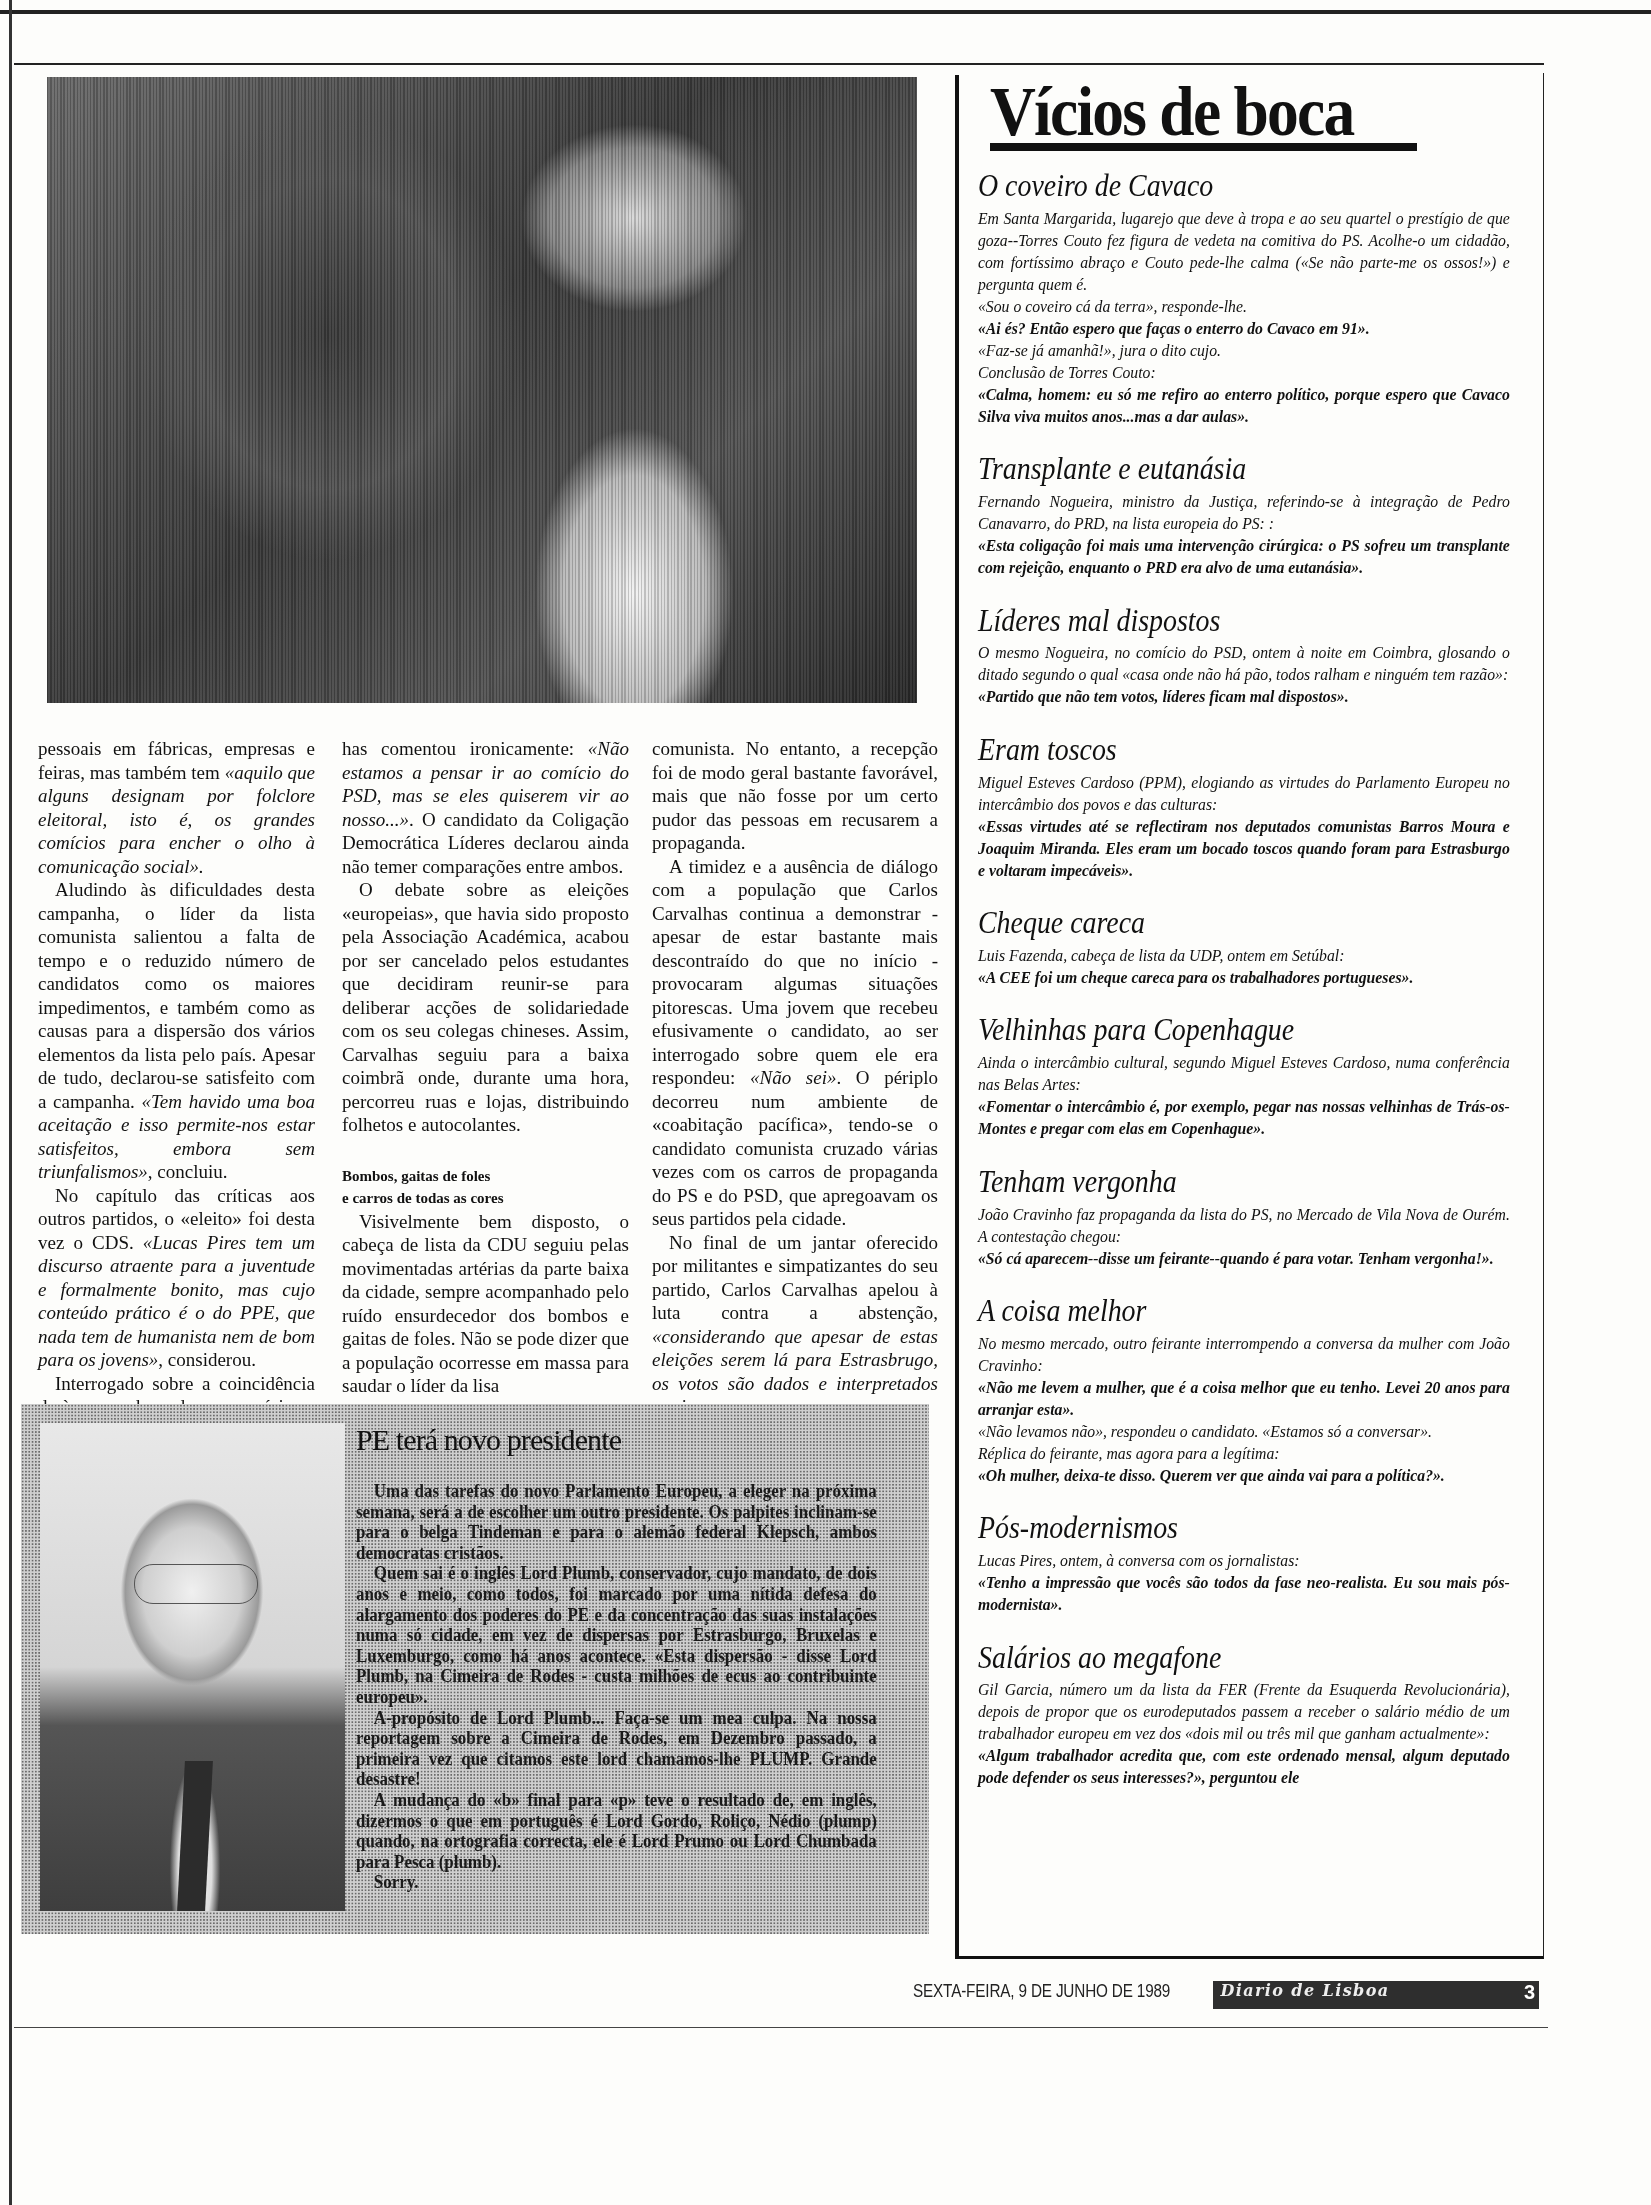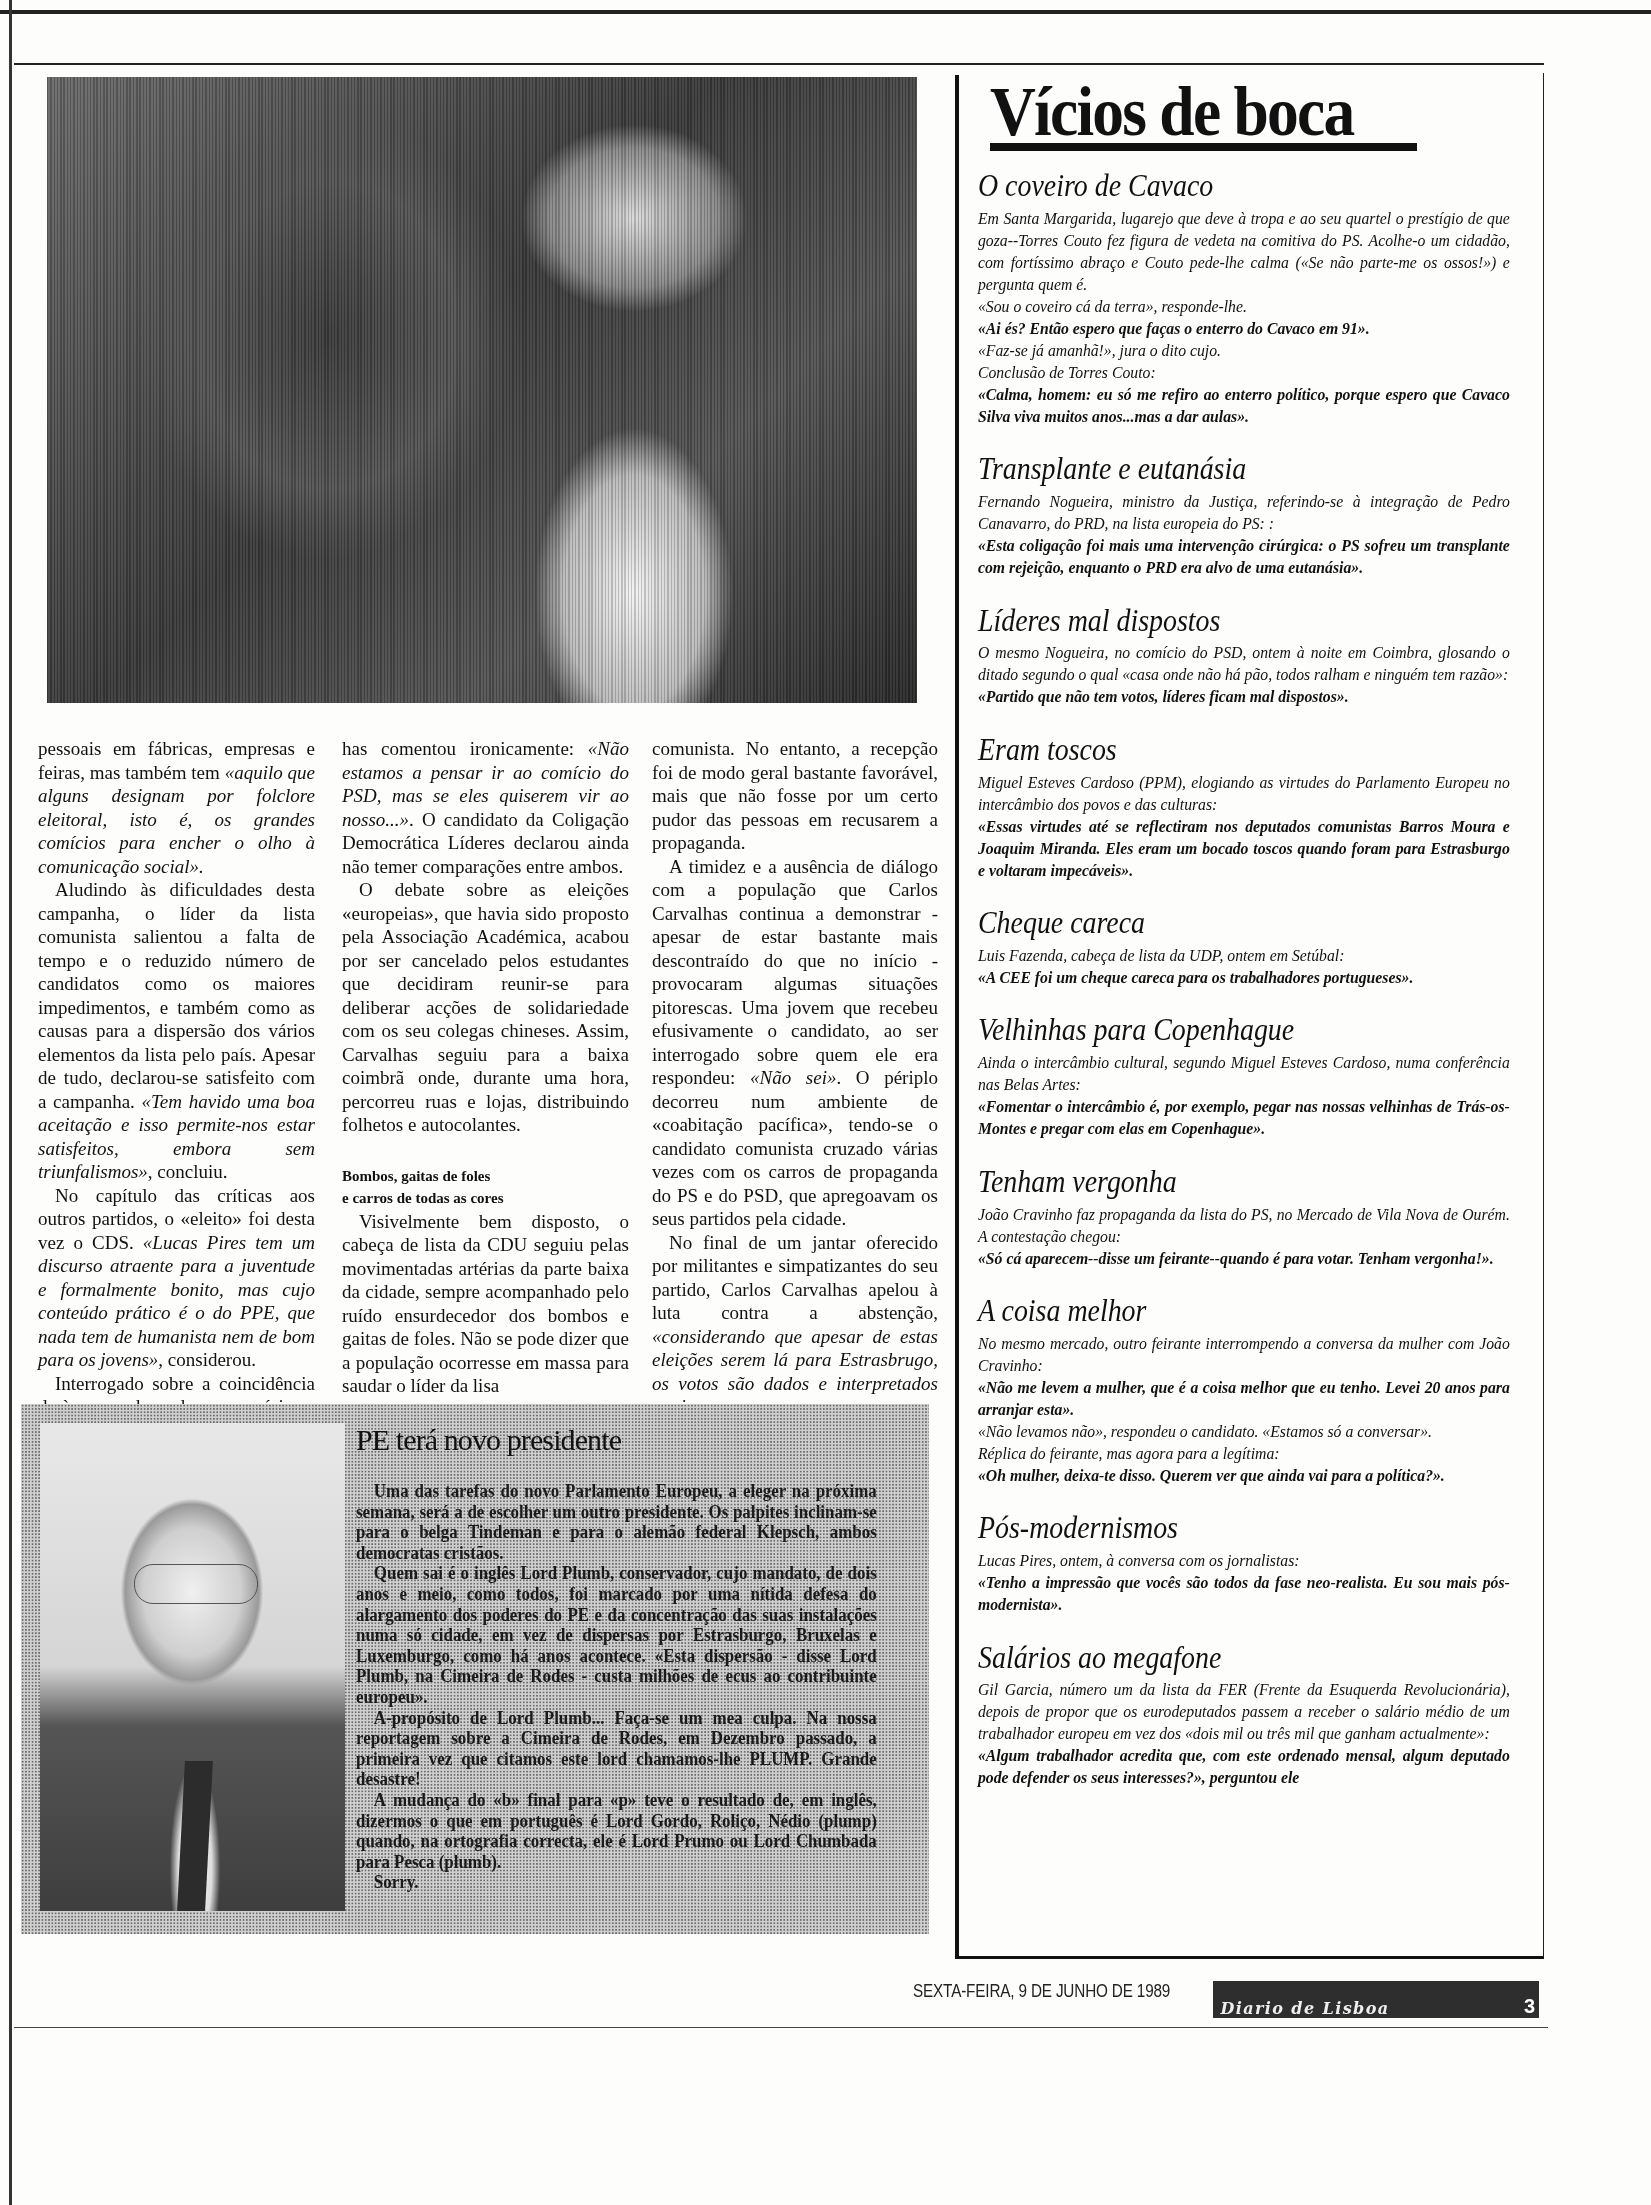--- a/index.html
+++ b/index.html
@@ -82,22 +82,22 @@
     transform: scaleX(0.96); transform-origin: left;
   }
   .item .line.quote { font-weight: bold; }
 
   
   .footer-date {
     position: absolute; left: 913px; top: 1981px; font-family: "Liberation Sans", sans-serif;
     font-size: 18px; line-height: 20.6px; letter-spacing: -0.2px; color: #222; transform: scaleX(0.85); transform-origin: left;
   }
   .masthead {
-    position: absolute; left: 1213px; top: 1981px; width: 326px; height: 37px; background: #2e2e2e;
-    display: flex; align-items: flex-end; justify-content: space-between; padding: 0 3.8px 0 7.5px; box-sizing: border-box;
+    position: absolute; left: 1213px; top: 1981px; width: 326px; height: 28px; background: #2e2e2e;
+    display: flex; align-items: flex-start; justify-content: space-between; padding: 0 3.8px 0 7.5px; box-sizing: border-box;
   }
   .masthead .name { font-family: "DejaVu Serif", serif; font-style: italic; font-weight: bold; font-size: 16px; color: #eee; letter-spacing: 1.4px; }
   .masthead .num { font-family: "Liberation Sans", sans-serif; font-weight: bold; font-size: 20px; color: #fff; }
 </style>
 </head>
 <body>
 
 <div class="frame-top"></div>
 <div class="frame-left"></div>
 <div class="page-rule-top"></div>

